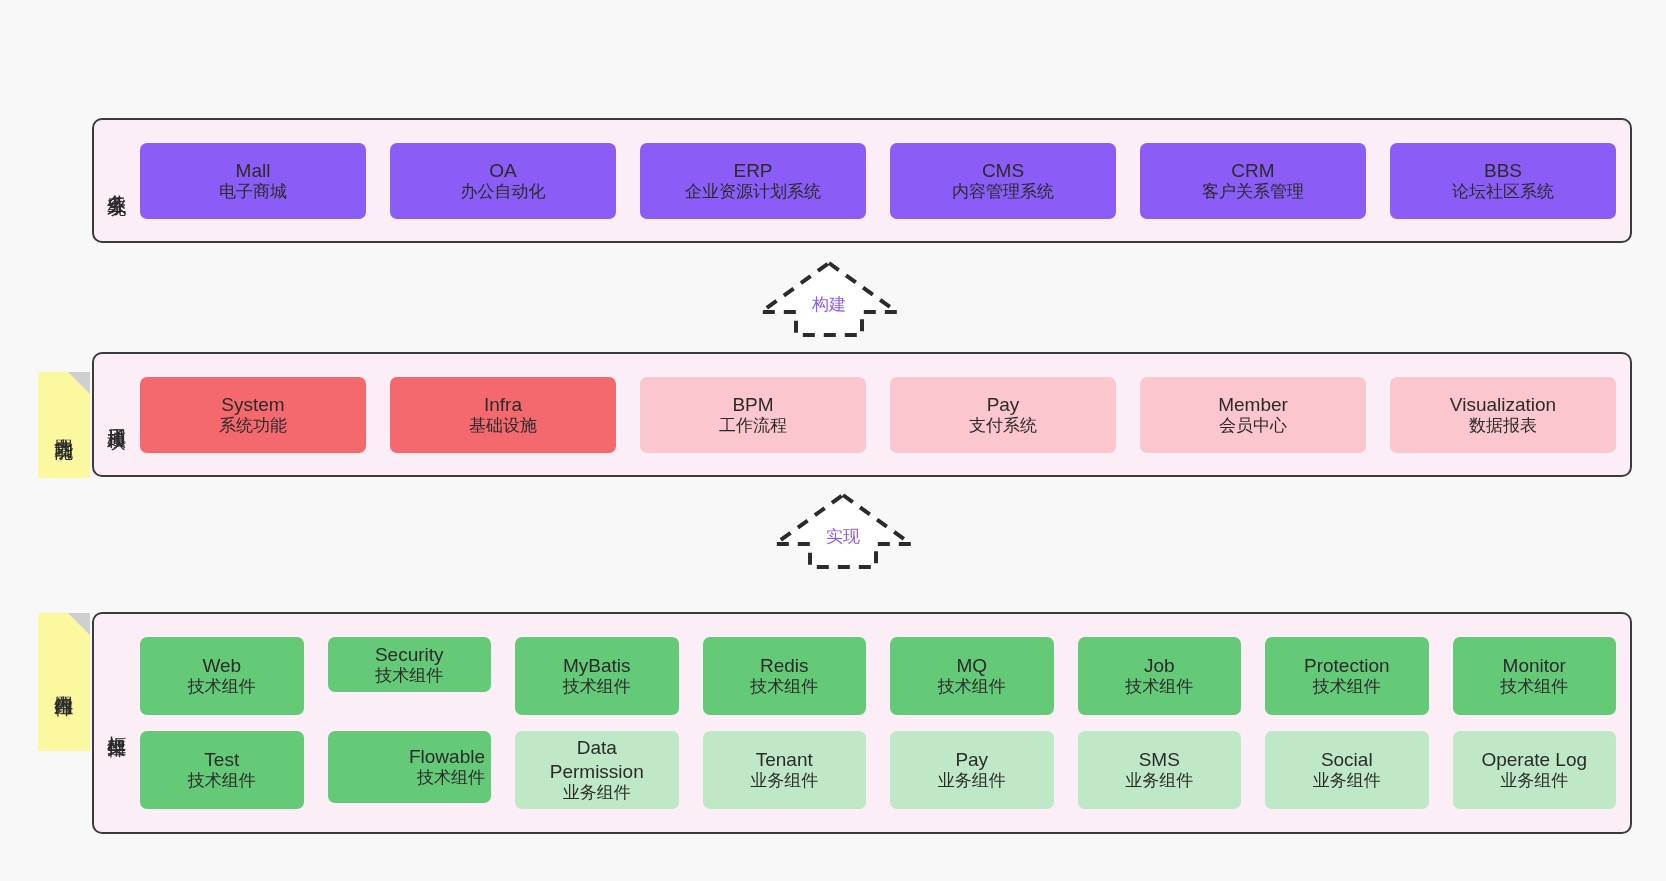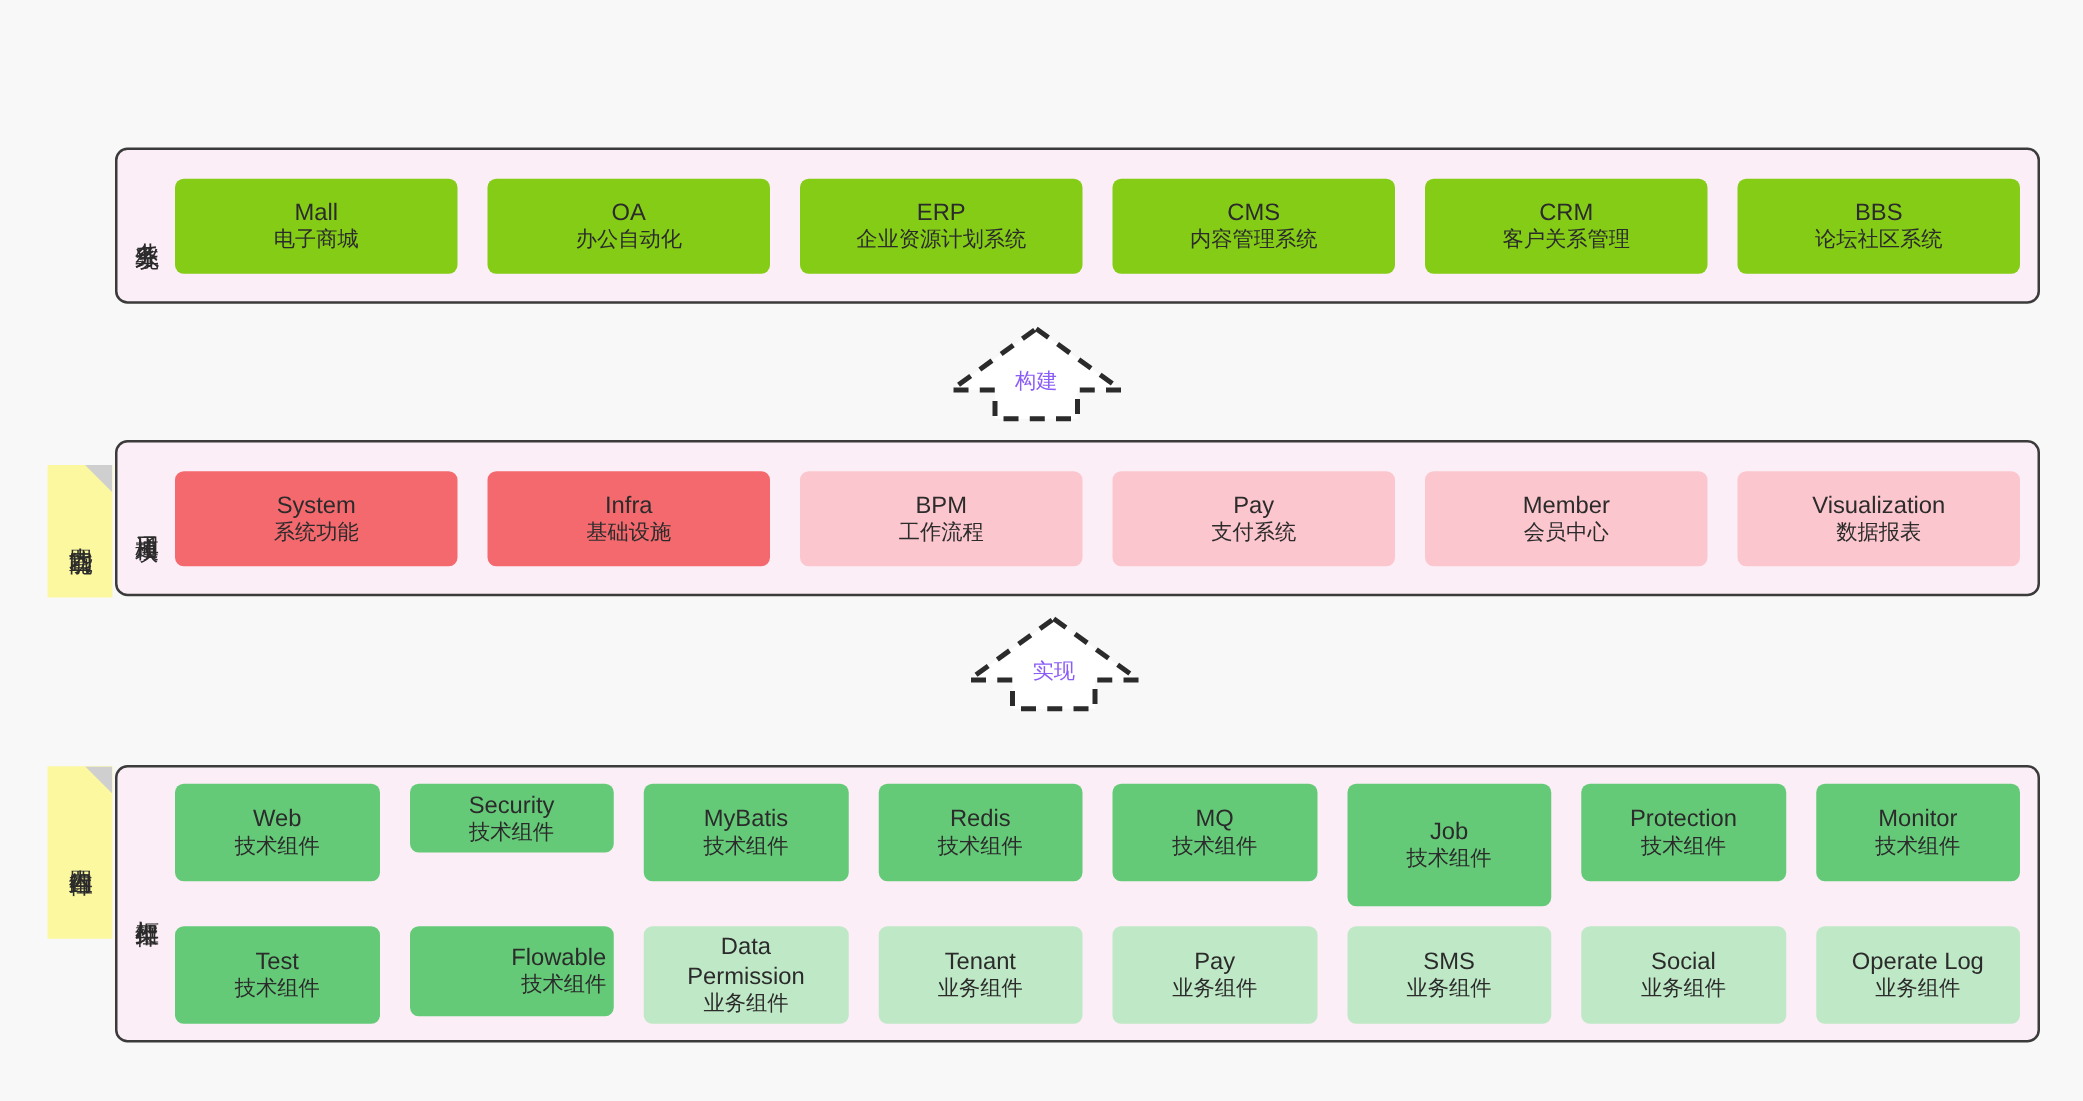--- a/index.html
+++ b/index.html
@@ -80,21 +80,21 @@
     align-items: center;
     justify-content: center;
     text-align: center;
     line-height: 1.22;
     box-sizing: border-box;
     padding: 4px 6px;
   }
   .card .t1 { font-size: 19px; }
   .card .t2 { font-size: 17px; }
 
-  .c-blue      { background: #84cc16; }
+  .c-blue      { background: #8b5cf6; }
   .c-red       { background: #f4696e; }
   .c-pink      { background: #fbc6cd; }
   .c-green     { background: #65ca78; }
   .c-greenlite { background: #bfe8c6; }
 
   
   .uparrow {
     position: absolute;
     pointer-events: none;
   }
@@ -254,21 +254,21 @@
             <span class="t2">技术组件</span>
           </div>
           <div class="card c-green" style="height:78px;">
             <span class="t1">Redis</span>
             <span class="t2">技术组件</span>
           </div>
           <div class="card c-green" style="height:78px;">
             <span class="t1">MQ</span>
             <span class="t2">技术组件</span>
           </div>
-          <div class="card c-green" style="height:98px;">
+          <div class="card c-green" style="height:78px;">
             <span class="t1">Job</span>
             <span class="t2">技术组件</span>
           </div>
           <div class="card c-green" style="height:78px;">
             <span class="t1">Protection</span>
             <span class="t2">技术组件</span>
           </div>
           <div class="card c-green" style="height:78px;">
             <span class="t1">Monitor</span>
             <span class="t2">技术组件</span>

